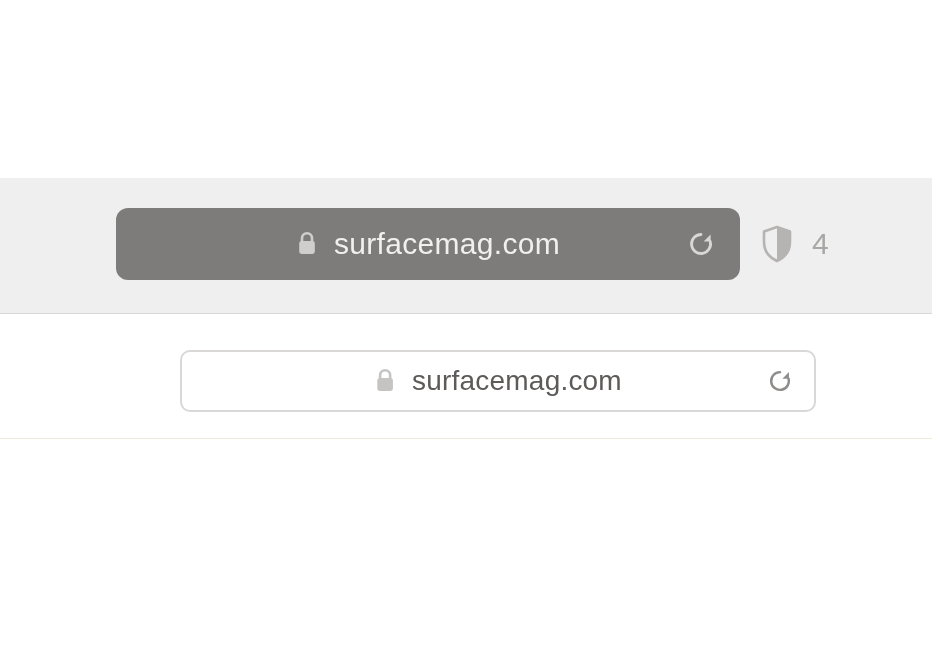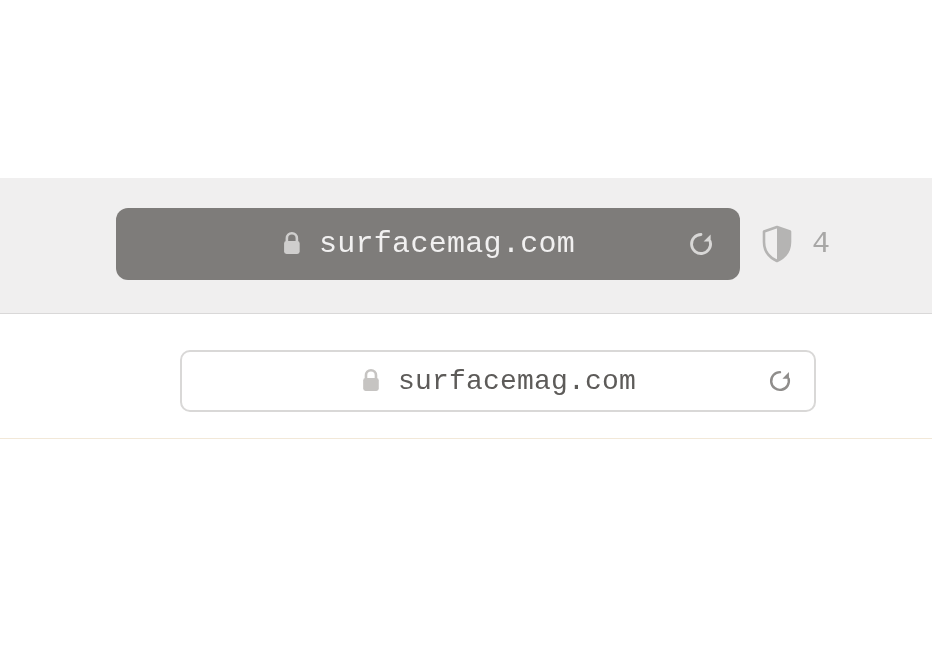--- a/index.html
+++ b/index.html
@@ -10,21 +10,20 @@
       background: #fff;
       overflow: hidden;
     }
     .canvas {
       width: 932px;
       height: 662px;
       border-radius: 36px;
       position: relative;
       overflow: hidden;
       background: #ffffff;
-      font-family: Liberation Mono, monospace;
     }
     
     .chrome-band {
       position: absolute;
       left: 0;
       right: 0;
       top: 178px;
       height: 136px;
       background: #f0efef;
       border-bottom: 1px solid #d9d8d8;

